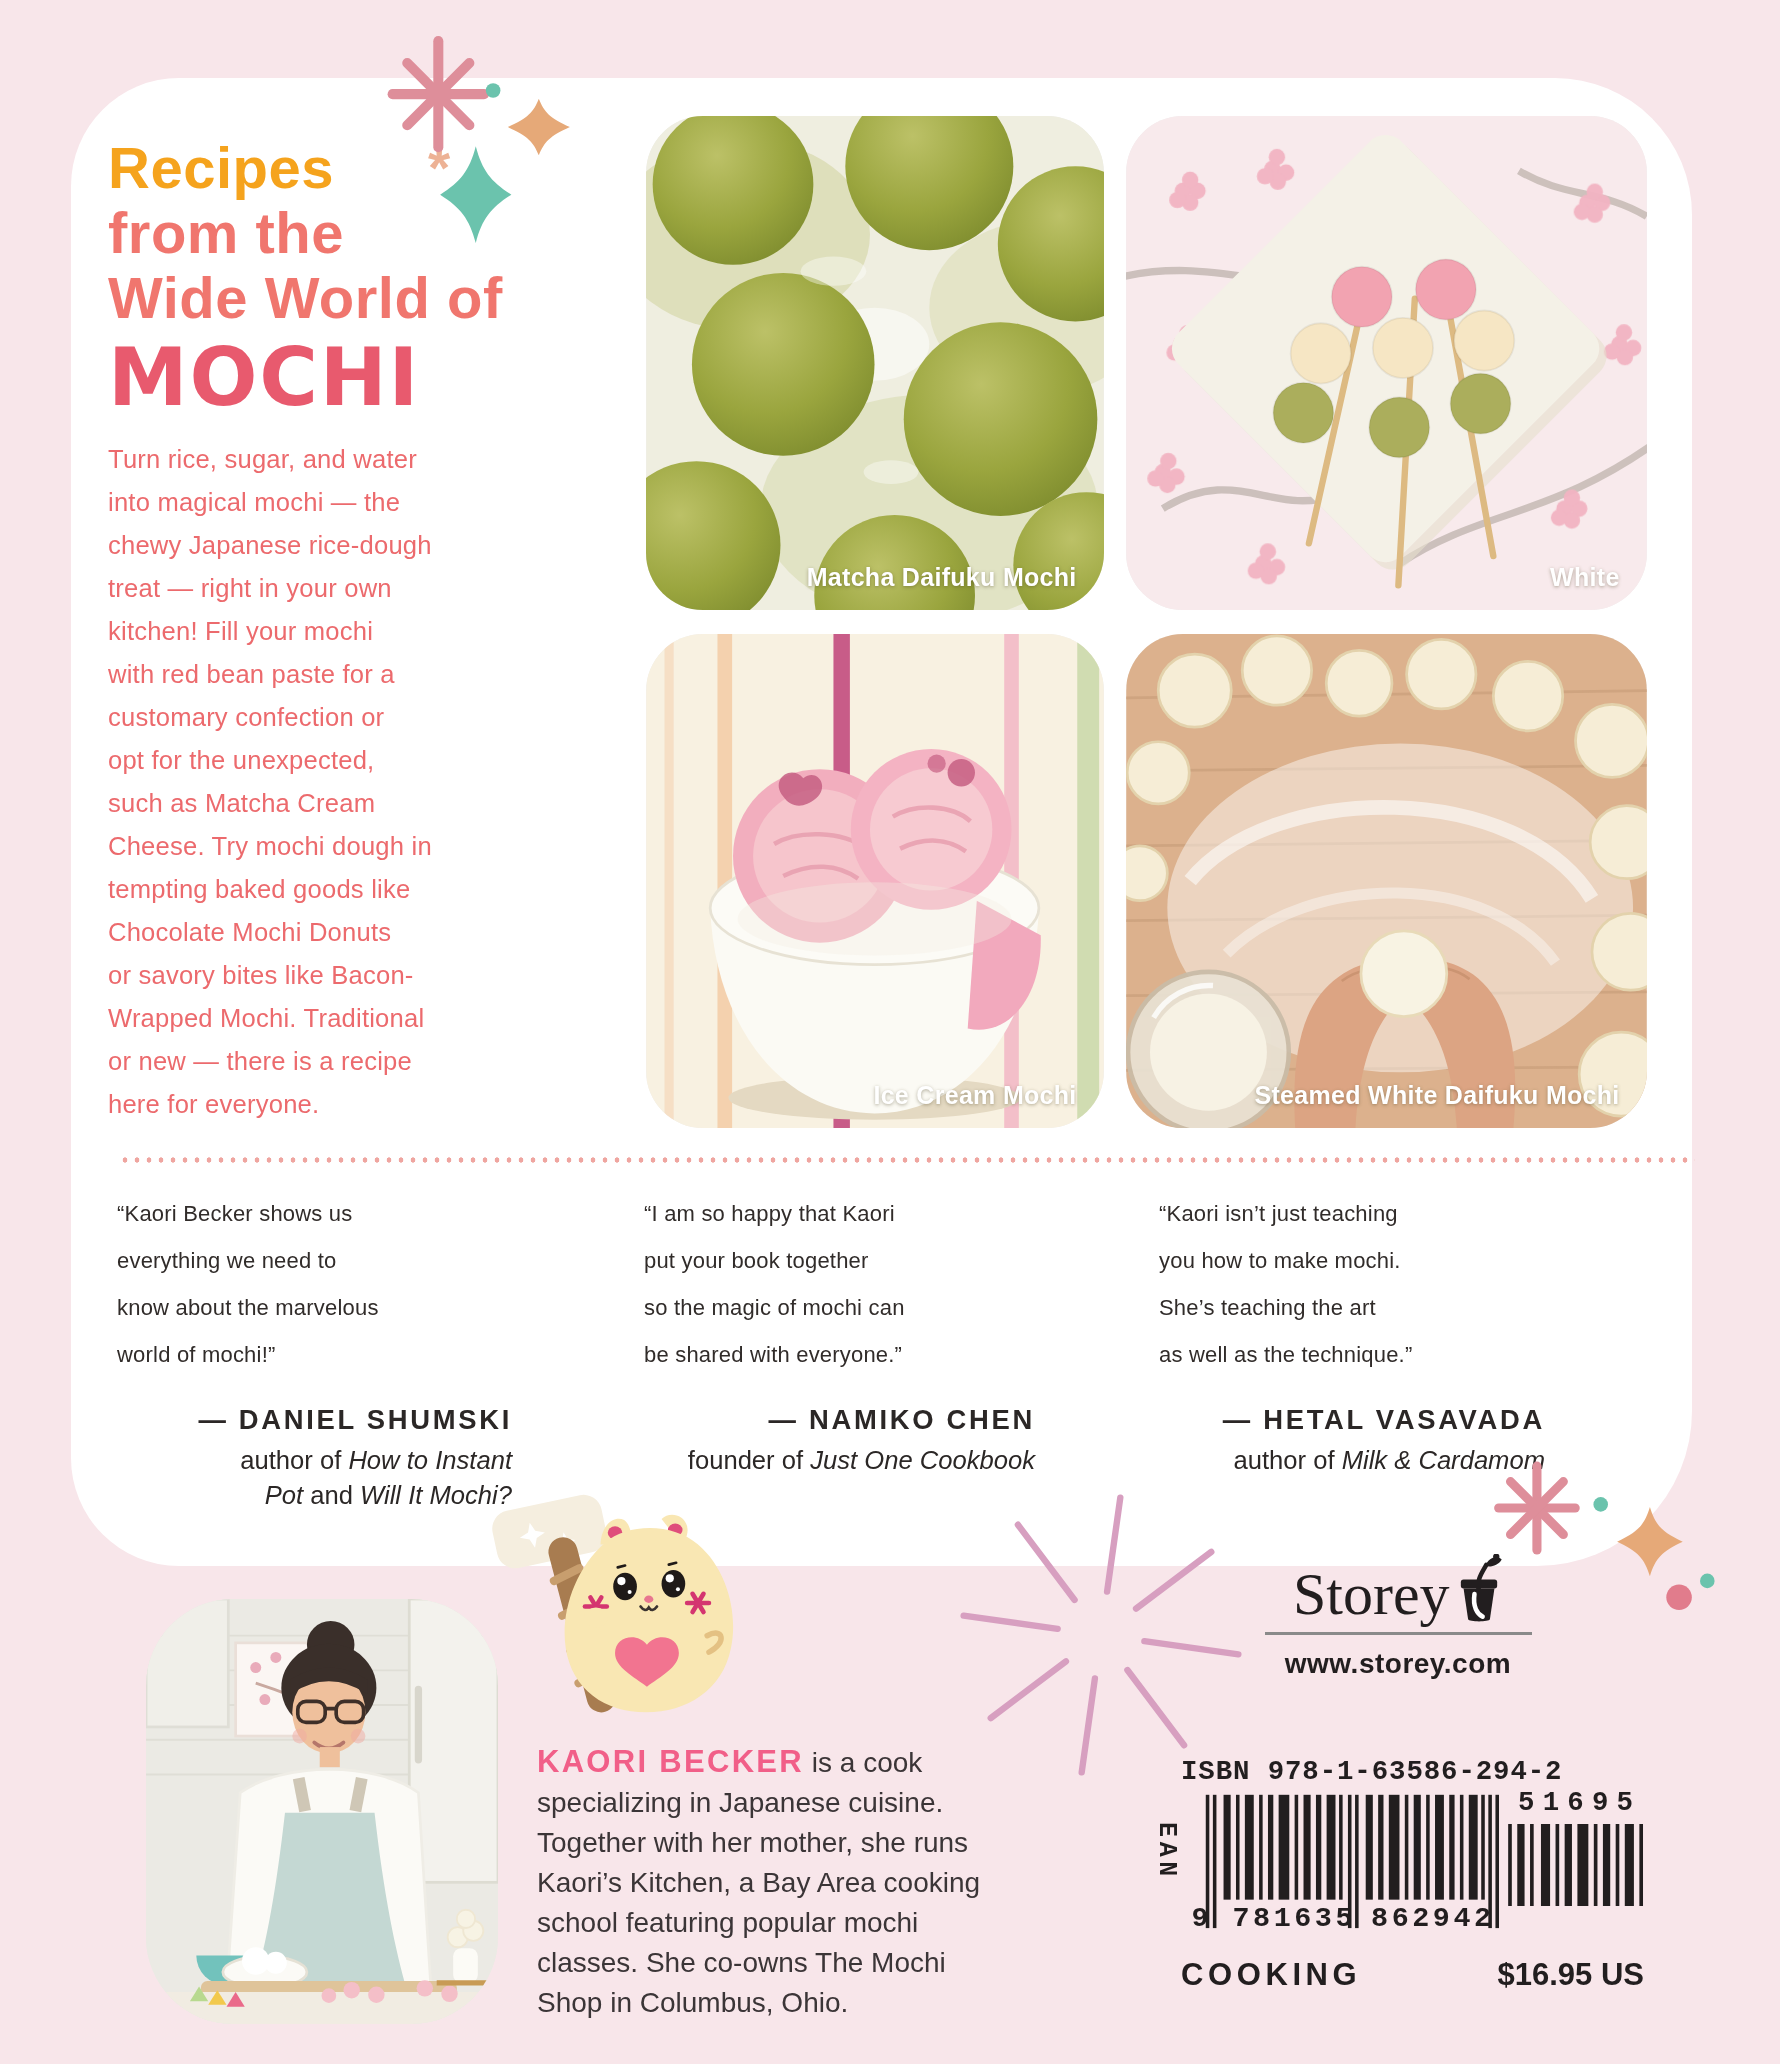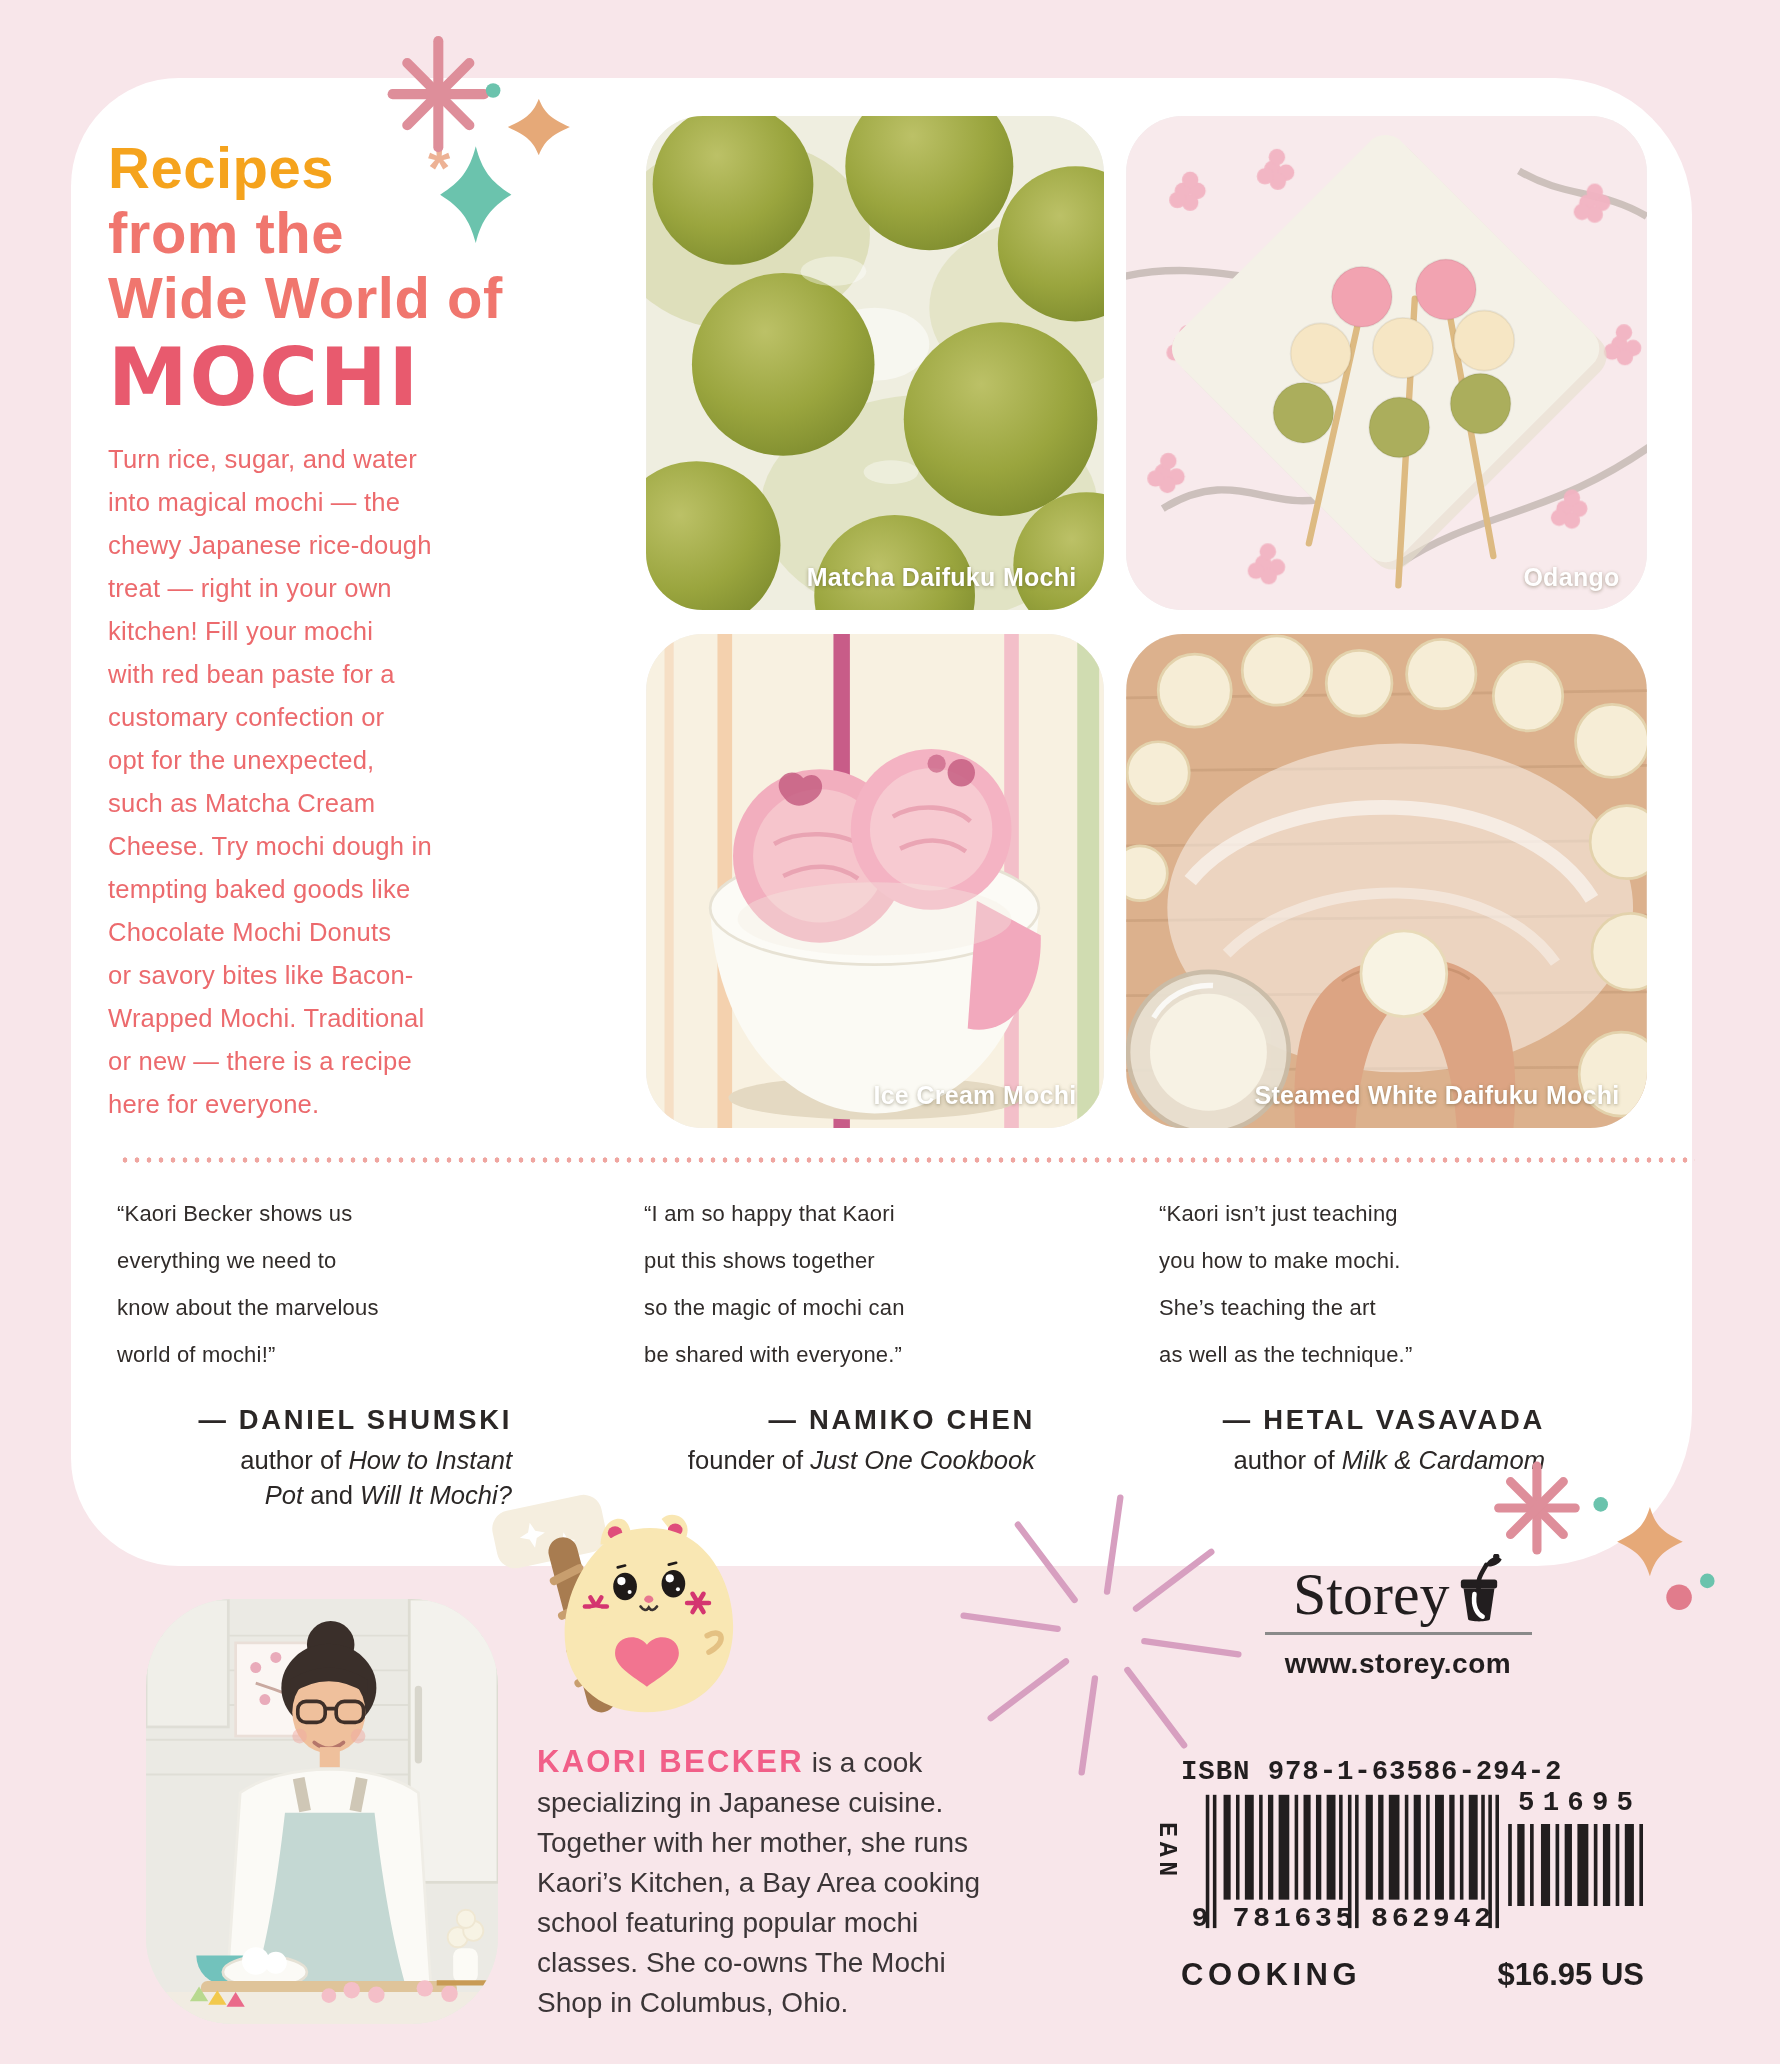--- a/index.html
+++ b/index.html
@@ -216,21 +216,21 @@
         <circle cx="258" cy="198" r="33" fill="#F2A3B1"></circle>
         <circle cx="350" cy="190" r="33" fill="#F2A3B1"></circle>
         <circle cx="213" cy="260" r="33" fill="#F6E6C4"></circle>
         <circle cx="303" cy="254" r="33" fill="#F6E6C4"></circle>
         <circle cx="392" cy="246" r="33" fill="#F6E6C4"></circle>
         <circle cx="194" cy="325" r="33" fill="#ABAE5C"></circle>
         <circle cx="299" cy="341" r="33" fill="#ABAE5C"></circle>
         <circle cx="388" cy="315" r="33" fill="#ABAE5C"></circle>
       </g>
     </svg>
-    <span class="ph-cap">Odango</span>
+    <span class="ph-cap">White</span>
   </div>
 
   <div class="photo" id="photo-icecream">
     <svg width="458" height="494" viewBox="0 0 501 541">
       <rect width="501" height="541" fill="#F8F1E1"></rect>
       <rect x="20" y="0" width="10" height="541" fill="#F3CDA9" opacity="0.5"></rect>
       <rect x="78" y="0" width="16" height="541" fill="#F3CDA9" opacity="0.9"></rect>
       <rect x="205" y="0" width="18" height="541" fill="#C24B7E" opacity="0.9"></rect>
       <rect x="392" y="0" width="16" height="541" fill="#F2BCC7" opacity="0.95"></rect>
       <rect x="472" y="0" width="24" height="541" fill="#CEDAAE" opacity="0.95"></rect>
@@ -304,21 +304,21 @@
   <div class="quote" id="quote-1">
     <div class="qtext">“Kaori Becker shows us
 everything we need to
 know about the marvelous
 world of mochi!”</div>
     <div class="qname">— DANIEL SHUMSKI</div>
     <div class="qcredit"><span>author of </span><span class="it">How to Instant</span><br><span class="it">Pot</span><span> and </span><span class="it">Will It Mochi?</span></div>
   </div>
   <div class="quote" id="quote-2">
     <div class="qtext">“I am so happy that Kaori
-put this shows together
+put your book together
 so the magic of mochi can
 be shared with everyone.”</div>
     <div class="qname">— NAMIKO CHEN</div>
     <div class="qcredit"><span>founder of </span><span class="it">Just One Cookbook</span></div>
   </div>
   <div class="quote" id="quote-3">
     <div class="qtext">“Kaori isn’t just teaching
 you how to make mochi.
 She’s teaching the art
 as well as the technique.”</div>

